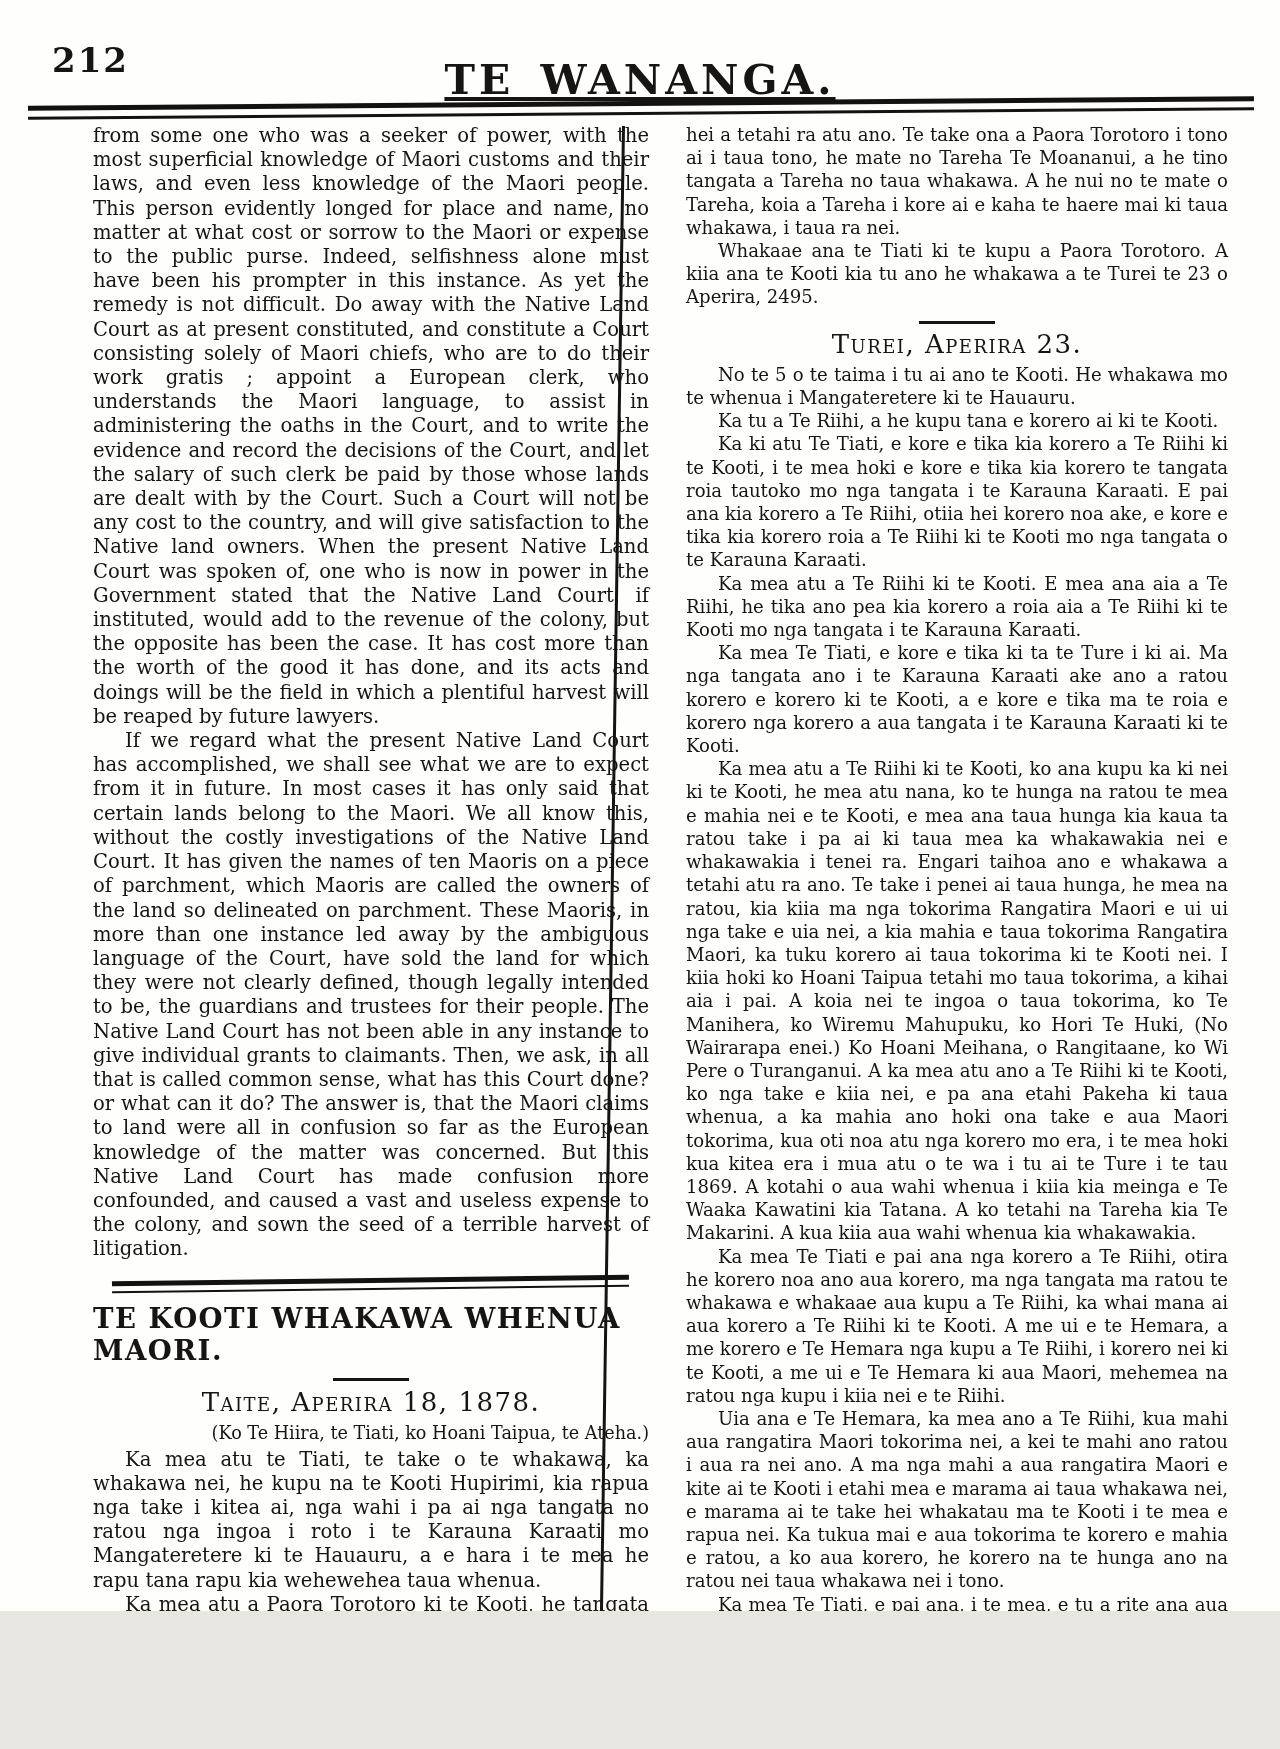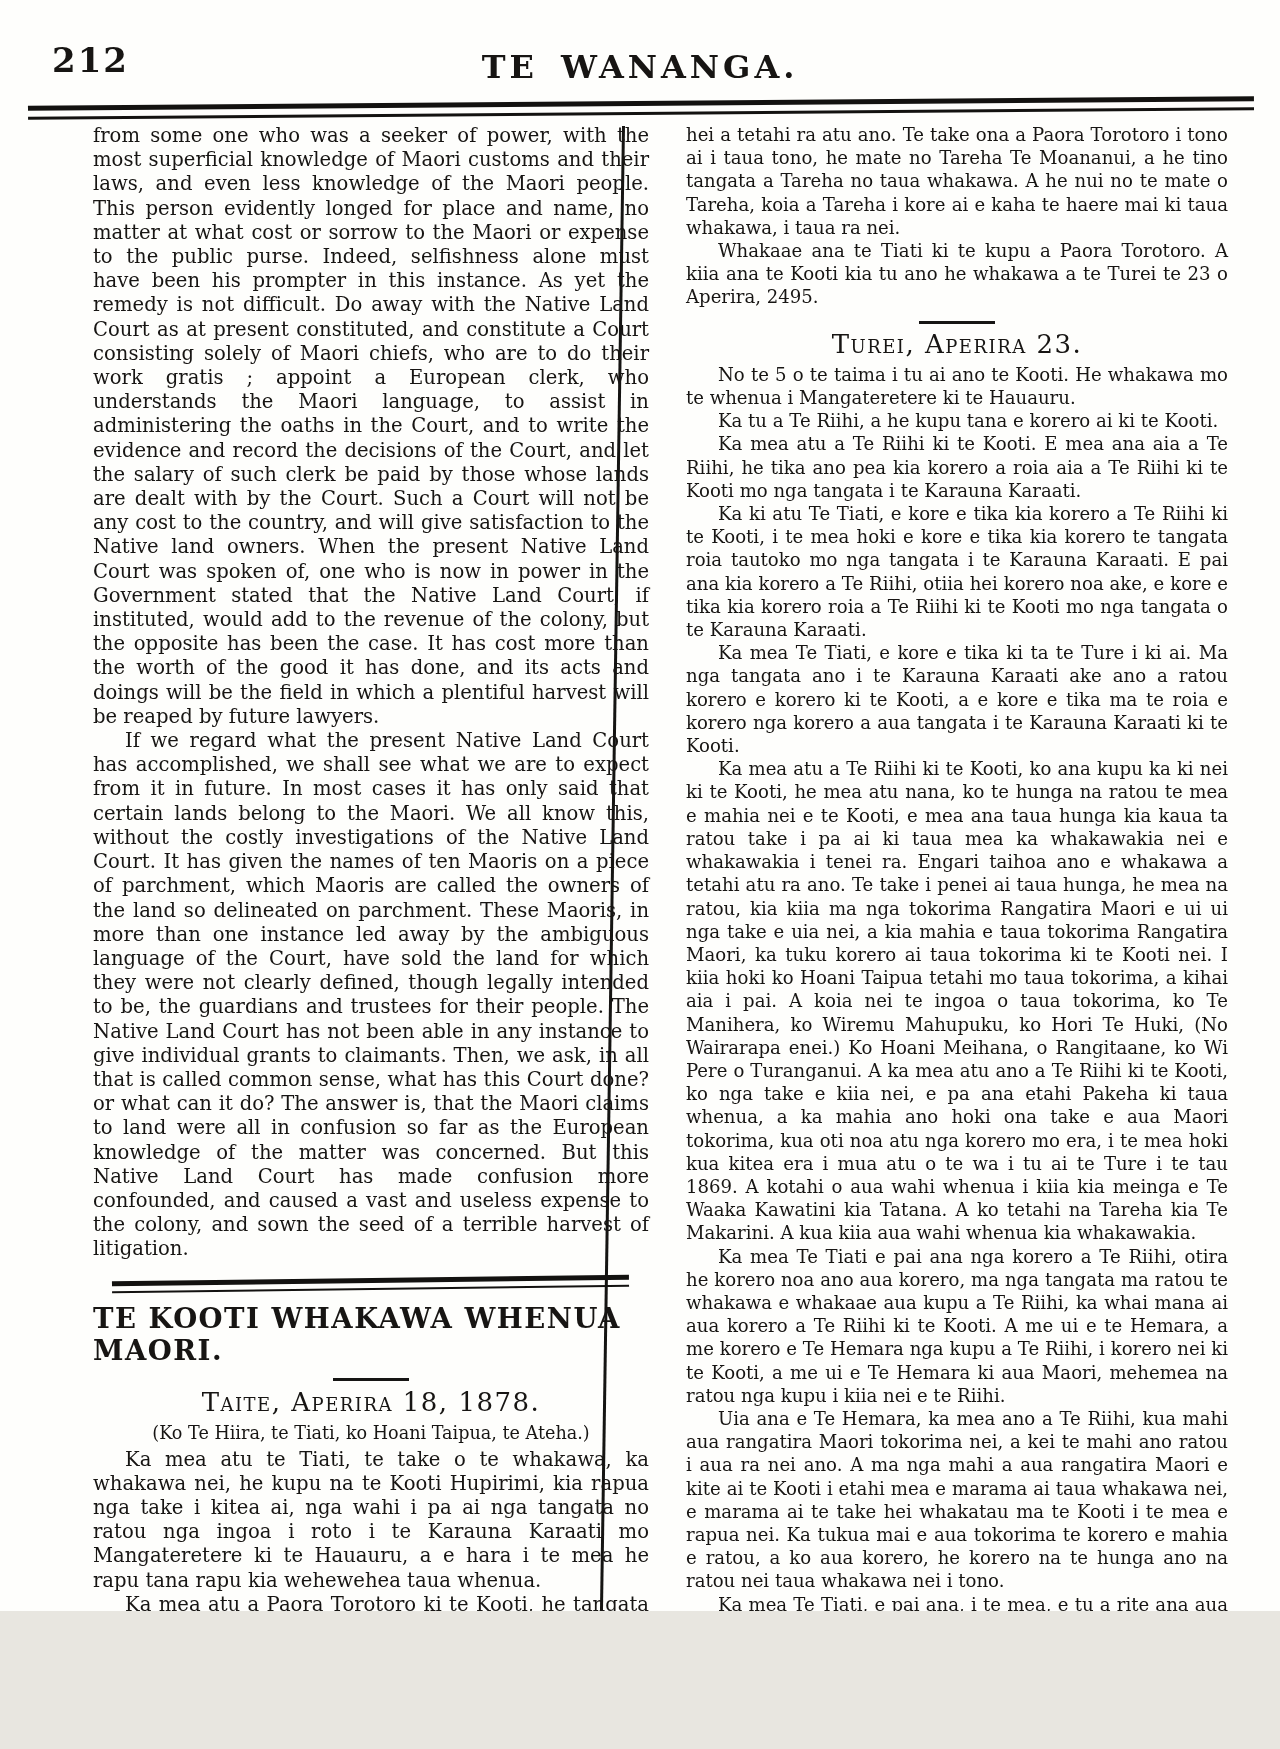--- a/index.html
+++ b/index.html
@@ -16,26 +16,27 @@
   .page-number {
     position: absolute;
     left: 52px; top: 40px;
     font-size: 34px;
     font-weight: bold;
     letter-spacing: 2px;
   }
   .masthead {
     position: absolute;
     left: 0; right: 0; top: 42px;
-    margin: 6px;
+    margin: 14px;
     text-align: center;
-    font-size: 32px;
+    font-size: 41px;
     font-weight: bold;
     letter-spacing: 4px;
     word-spacing: 8px;
+    text-decoration: underline;
   }
   .header-rule {
     position: absolute;
     left: 28px; top: 101px;
     width: 1226px;
     transform: rotate(-0.45deg);
   }
   .rule-thick { height: 5px; background: #131210; }
   .rule-thin  { height: 3px; background: #131210; margin-top: 6px; }
 
@@ -94,21 +95,21 @@
   .sitting-heading {
     margin: 2px 0 7px 0;
     text-align: center;
     font-variant: small-caps;
     font-size: 26px;
     letter-spacing: 1.5px;
     font-weight: normal;
     text-indent: 0;
   }
   .attendees {
-    text-align: center;
+    text-align: right;
     text-indent: 0 !important;
     font-size: 17.6px;
     line-height: 22px;
     margin-bottom: 4px !important;
   }
 
   .bottom-line {
     position: absolute;
     left: -10px; top: 1688px;
     width: 1300px; height: 4px;
@@ -171,22 +172,22 @@
 
   <section class="col col-right">
     <p class="flush">hei a tetahi ra atu ano. Te take ona a Paora Torotoro i tono ai i taua tono, he mate no Tareha Te Moananui, a he tino tangata a Tareha no taua whakawa. A he nui no te mate o Tareha, koia a Tareha i kore ai e kaha te haere mai ki taua whakawa, i taua ra nei.</p>
     <p>Whakaae ana te Tiati ki te kupu a Paora Torotoro. A kiia ana te Kooti kia tu ano he whakawa a te Turei te 23 o Aperira, 2495.</p>
 
     <div class="short-rule"></div>
     <h3 class="sitting-heading">Turei, Aperira 23.</h3>
 
     <p>No te 5 o te taima i tu ai ano te Kooti. He whakawa mo te whenua i Mangateretere ki te Hauauru.</p>
     <p>Ka tu a Te Riihi, a he kupu tana e korero ai ki te Kooti.</p>
+    <p>Ka ki atu Te Tiati, e kore e tika kia korero a Te Riihi ki te Kooti, i te mea hoki e kore e tika kia korero te tangata roia tautoko mo nga tangata i te Karauna Karaati. E pai ana kia korero a Te Riihi, otiia hei korero noa ake, e kore e tika kia korero roia a Te Riihi ki te Kooti mo nga tangata o te Karauna Karaati.</p>
     <p>Ka mea atu a Te Riihi ki te Kooti. E mea ana aia a Te Riihi, he tika ano pea kia korero a roia aia a Te Riihi ki te Kooti mo nga tangata i te Karauna Karaati.</p>
-    <p>Ka ki atu Te Tiati, e kore e tika kia korero a Te Riihi ki te Kooti, i te mea hoki e kore e tika kia korero te tangata roia tautoko mo nga tangata i te Karauna Karaati. E pai ana kia korero a Te Riihi, otiia hei korero noa ake, e kore e tika kia korero roia a Te Riihi ki te Kooti mo nga tangata o te Karauna Karaati.</p>
     <p>Ka mea Te Tiati, e kore e tika ki ta te Ture i ki ai. Ma nga tangata ano i te Karauna Karaati ake ano a ratou korero e korero ki te Kooti, a e kore e tika ma te roia e korero nga korero a aua tangata i te Karauna Karaati ki te Kooti.</p>
     <p>Ka mea atu a Te Riihi ki te Kooti, ko ana kupu ka ki nei ki te Kooti, he mea atu nana, ko te hunga na ratou te mea e mahia nei e te Kooti, e mea ana taua hunga kia kaua ta ratou take i pa ai ki taua mea ka whakawakia nei e whakawakia i tenei ra. Engari taihoa ano e whakawa a tetahi atu ra ano. Te take i penei ai taua hunga, he mea na ratou, kia kiia ma nga tokorima Rangatira Maori e ui ui nga take e uia nei, a kia mahia e taua tokorima Rangatira Maori, ka tuku korero ai taua tokorima ki te Kooti nei. I kiia hoki ko Hoani Taipua tetahi mo taua tokorima, a kihai aia i pai. A koia nei te ingoa o taua tokorima, ko Te Manihera, ko Wiremu Mahupuku, ko Hori Te Huki, (No Wairarapa enei.) Ko Hoani Meihana, o Rangitaane, ko Wi Pere o Turanganui. A ka mea atu ano a Te Riihi ki te Kooti, ko nga take e kiia nei, e pa ana etahi Pakeha ki taua whenua, a ka mahia ano hoki ona take e aua Maori tokorima, kua oti noa atu nga korero mo era, i te mea hoki kua kitea era i mua atu o te wa i tu ai te Ture i te tau 1869. A kotahi o aua wahi whenua i kiia kia meinga e Te Waaka Kawatini kia Tatana. A ko tetahi na Tareha kia Te Makarini. A kua kiia aua wahi whenua kia whakawakia.</p>
     <p>Ka mea Te Tiati e pai ana nga korero a Te Riihi, otira he korero noa ano aua korero, ma nga tangata ma ratou te whakawa e whakaae aua kupu a Te Riihi, ka whai mana ai aua korero a Te Riihi ki te Kooti. A me ui e te Hemara, a me korero e Te Hemara nga kupu a Te Riihi, i korero nei ki te Kooti, a me ui e Te Hemara ki aua Maori, mehemea na ratou nga kupu i kiia nei e te Riihi.</p>
     <p>Uia ana e Te Hemara, ka mea ano a Te Riihi, kua mahi aua rangatira Maori tokorima nei, a kei te mahi ano ratou i aua ra nei ano. A ma nga mahi a aua rangatira Maori e kite ai te Kooti i etahi mea e marama ai taua whakawa nei, e marama ai te take hei whakatau ma te Kooti i te mea e rapua nei. Ka tukua mai e aua tokorima te korero e mahia e ratou, a ko aua korero, he korero na te hunga ano na ratou nei taua whakawa nei i tono.</p>
     <p>Ka mea Te Tiati, e pai ana, i te mea, e tu a rite ana aua tikanga nei, ki nga tikanga e kiia ana i te upoko korero 46 o te Ture mo te Kooti Whakawa Whenua Maori. A ka ui ano Te Tiati, ko ahea ra, te korero a taua tokorima nei, ka tukua mai ki te Kooti ?</p>
     <p>Ka mea atu a Te Riihi, e ki ano taua tokorima rangatira Maori, kia kotahi pea wiki, ka oti taua mahi i a ratou.</p>
 
   </section>
 
   <div class="bottom-line"></div>

